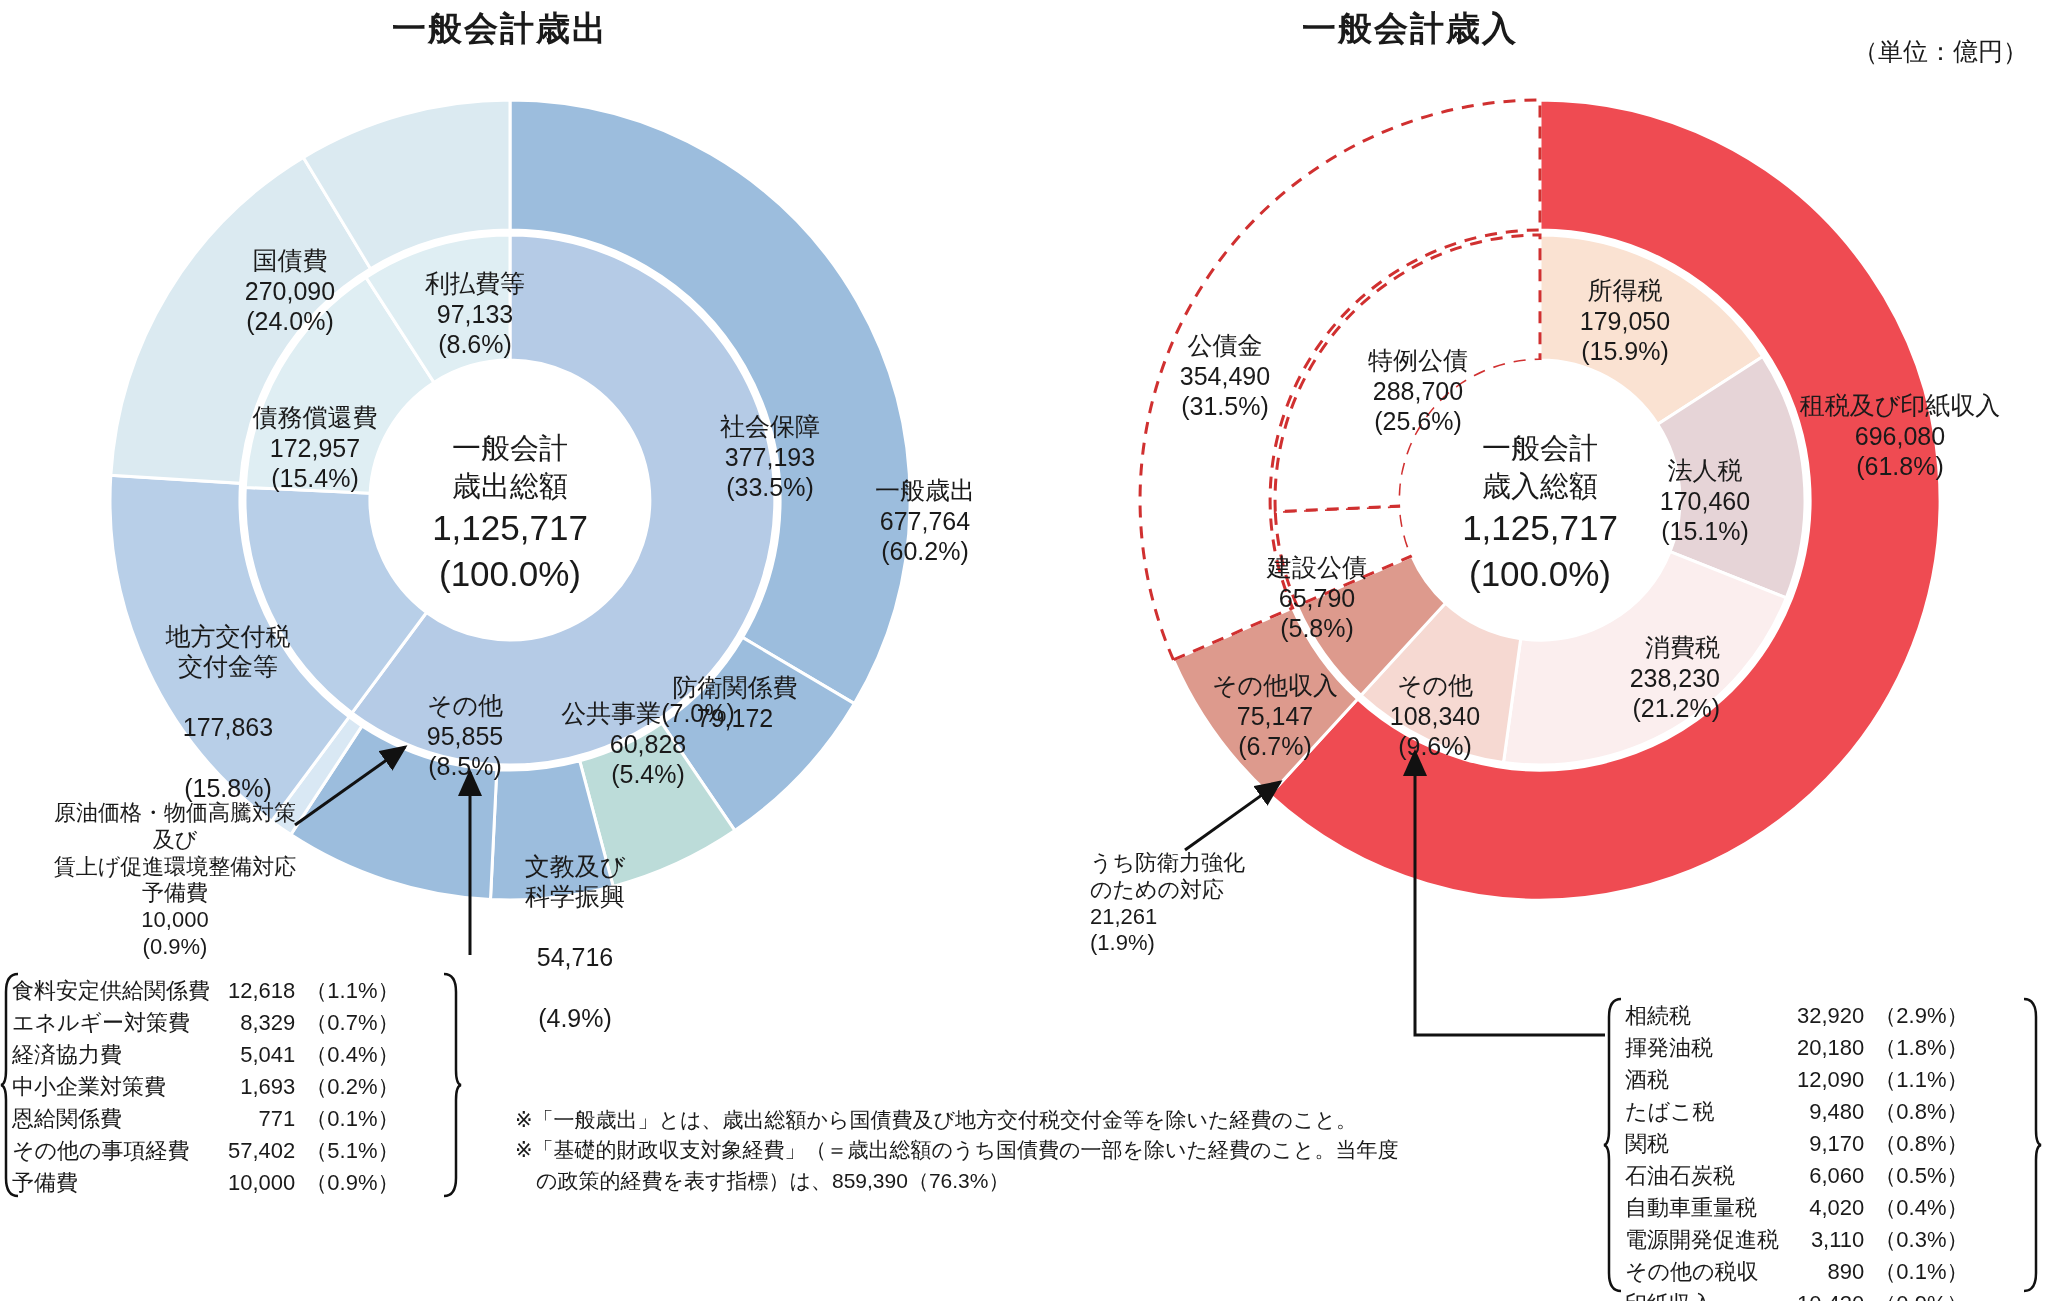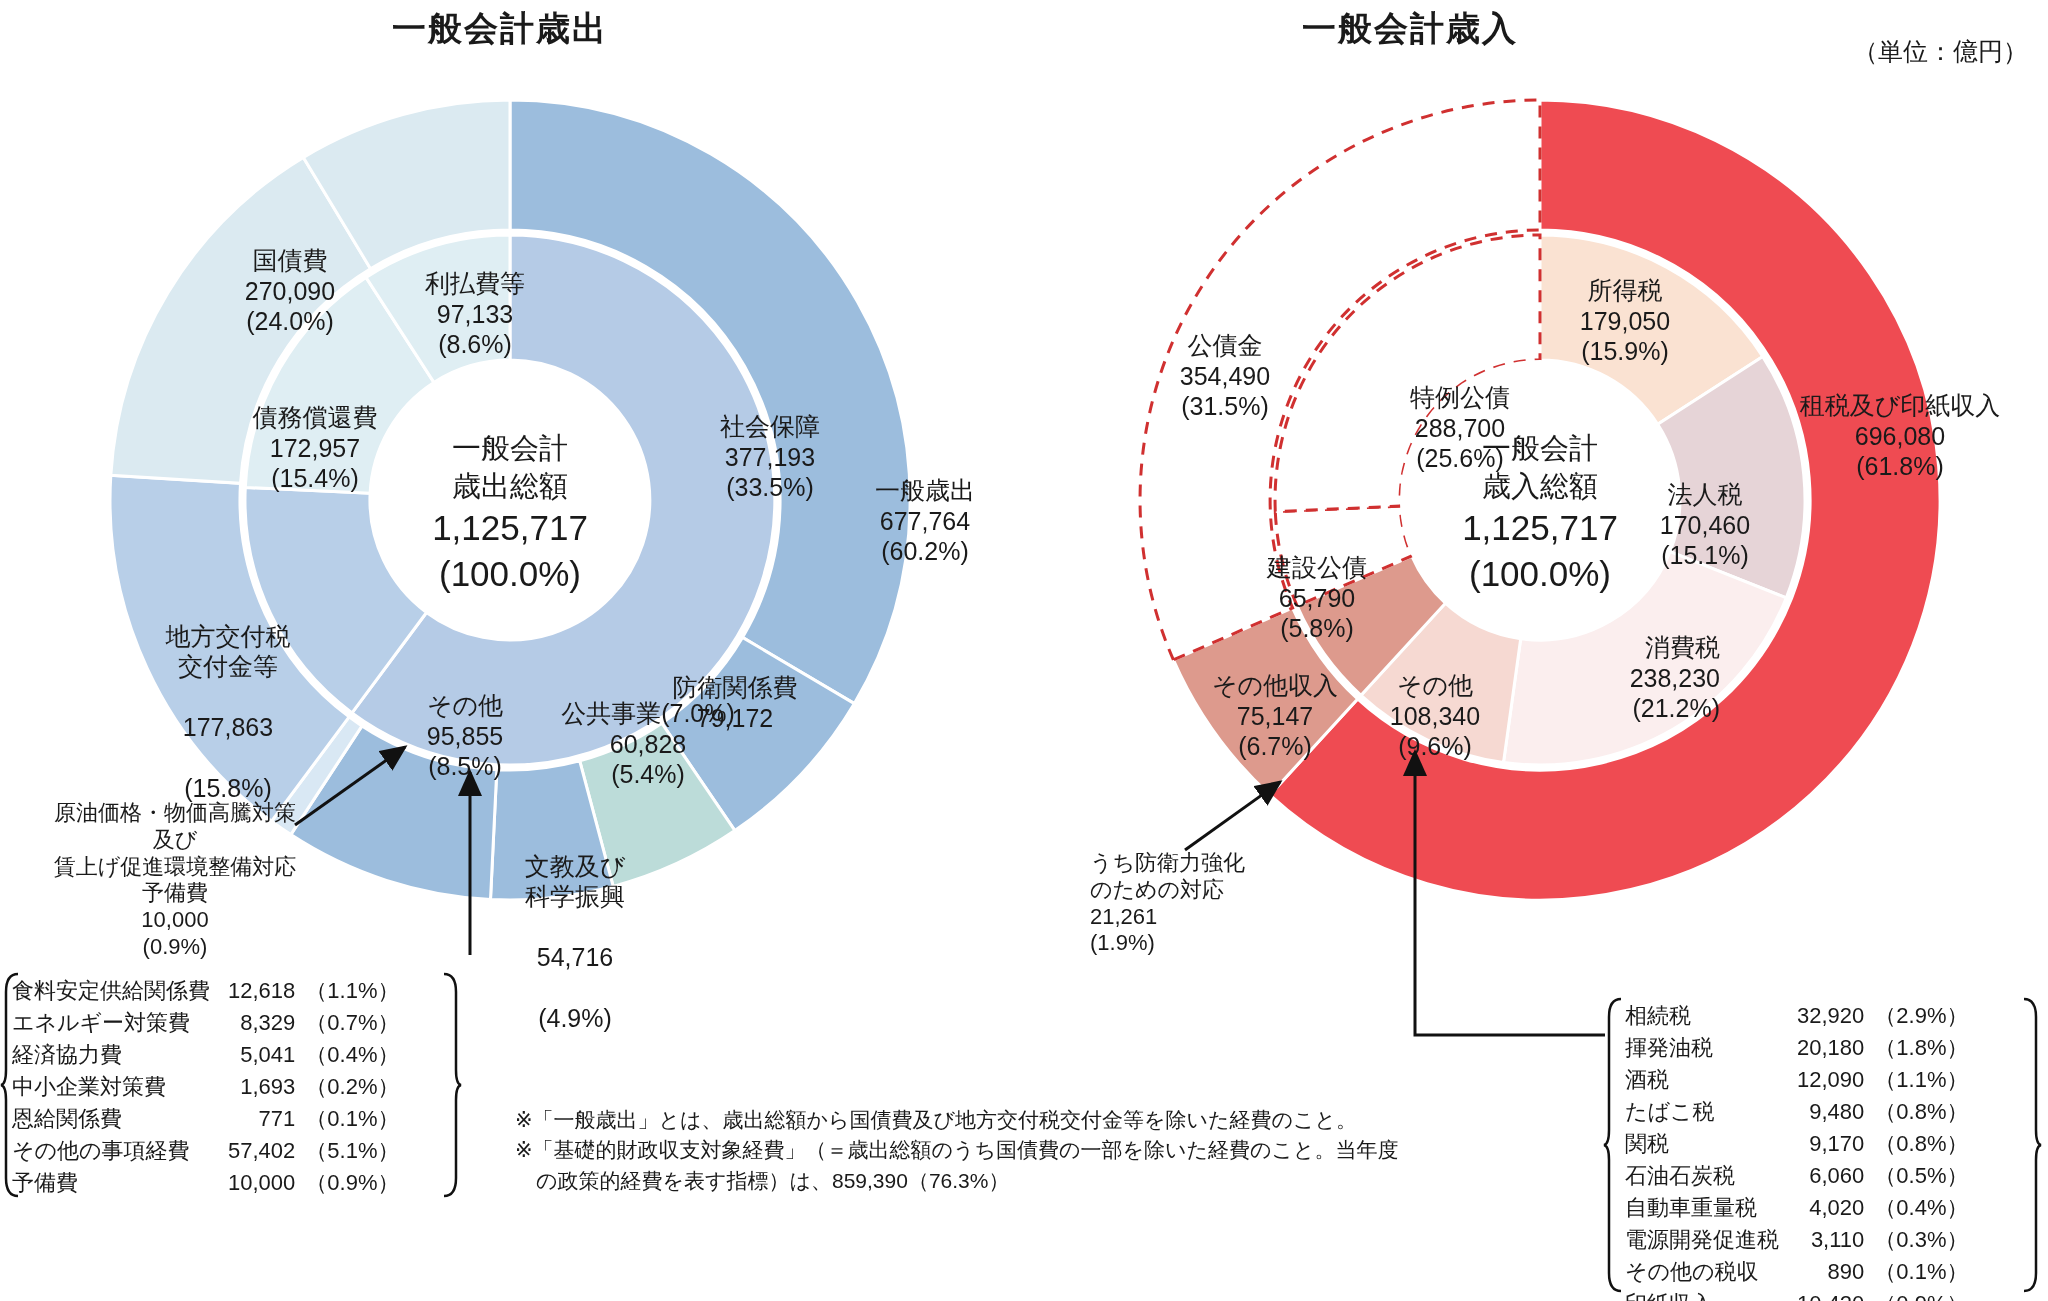--- a/index.html
+++ b/index.html
@@ -260,21 +260,21 @@
     <div>179,050</div>
     <div>(15.9%)</div>
   </div>
 
   <div class="abs lbl" style="left:1770px;top:390px;width:260px;">
     <div>租税及び印紙収入</div>
     <div>696,080</div>
     <div>(61.8%)</div>
   </div>
 
-  <div class="abs lbl" style="left:1620px;top:455px;width:170px;margin-top:24px;">
+  <div class="abs lbl" style="left:1620px;top:455px;width:170px;">
     <div>法人税</div>
     <div>170,460</div>
     <div>(15.1%)</div>
   </div>
 
   <div class="abs lbl" style="left:1530px;top:632px;width:190px;text-align:right;">
     <div>消費税</div>
     <div>238,230</div>
     <div>(21.2%)</div>
   </div>
@@ -290,21 +290,21 @@
     <div>75,147</div>
     <div>(6.7%)</div>
   </div>
 
   <div class="abs lbl" style="left:1130px;top:330px;width:190px;">
     <div>公債金</div>
     <div>354,490</div>
     <div>(31.5%)</div>
   </div>
 
-  <div class="abs lbl" style="left:1360px;top:345px;width:200px;margin-top:37px;">
+  <div class="abs lbl" style="left:1318px;top:345px;width:200px;">
     <div>特例公債</div>
     <div>288,700</div>
     <div>(25.6%)</div>
   </div>
 
   <div class="abs lbl" style="left:1222px;top:552px;width:190px;">
     <div>建設公債</div>
     <div>65,790</div>
     <div>(5.8%)</div>
   </div>

